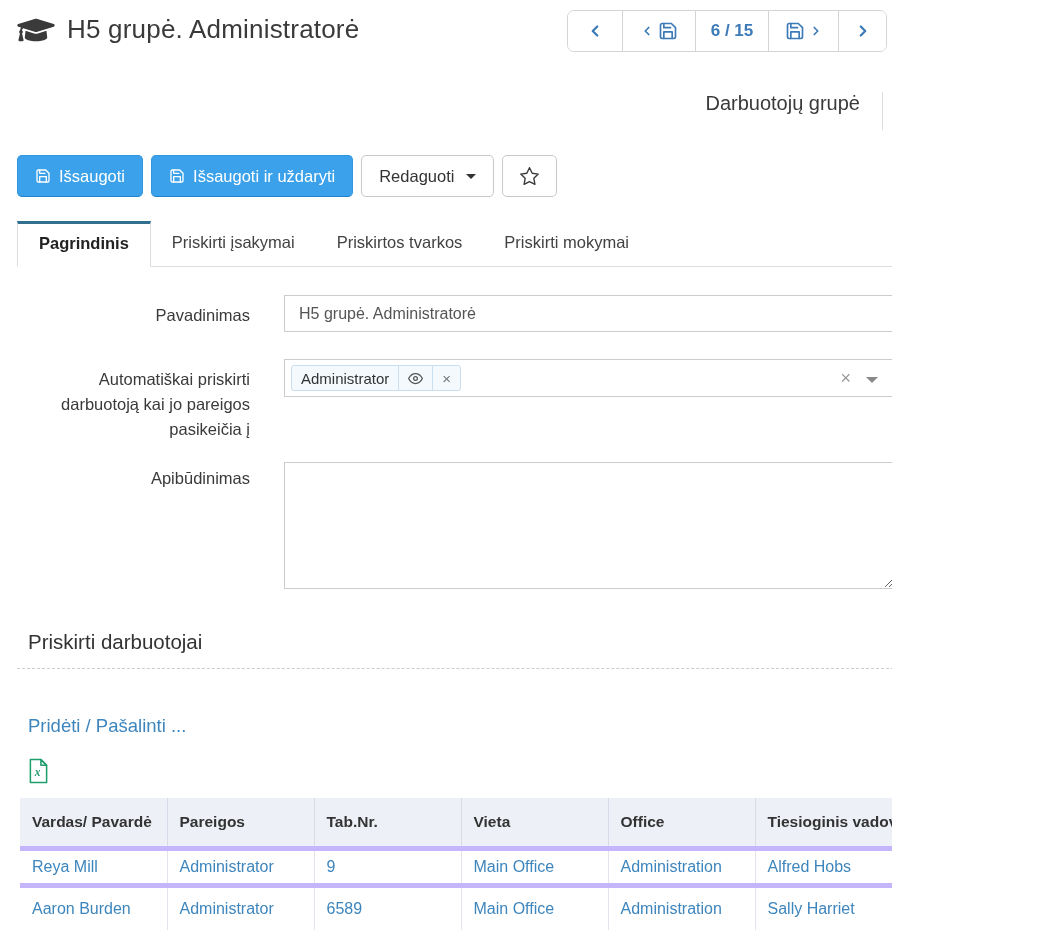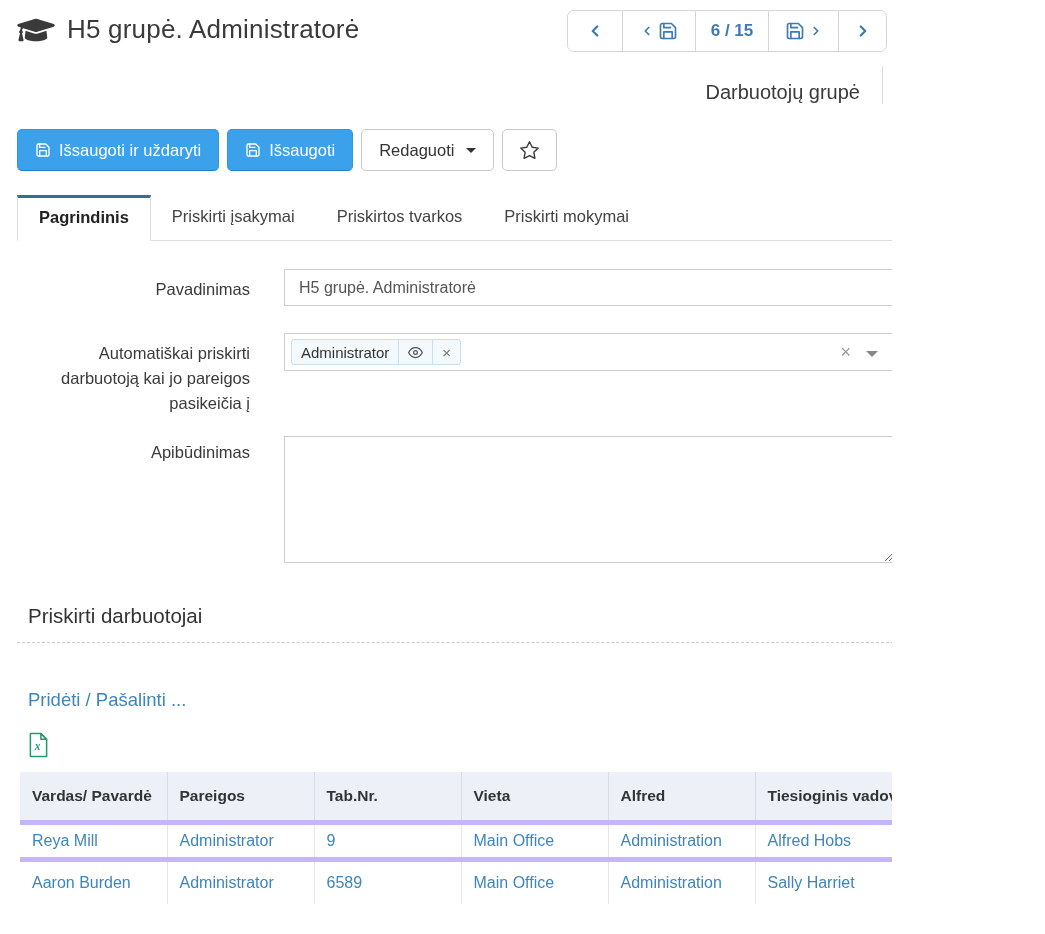--- a/index.html
+++ b/index.html
@@ -15,21 +15,21 @@
 
   .pager { display:flex; border:1px solid #d5d5d5; border-radius:7px; overflow:hidden; margin-top:2px; background:#fff;font-weight:bold; }
   .pager-btn { display:flex; align-items:center; justify-content:center; gap:4px; height:40px; background:#fff;
     border-left:1px solid #d5d5d5; color:#3d7ab8; cursor:pointer; font-size:17px; }
   .pager-btn:first-child { border-left:none; }
   .pager-btn svg { stroke:#3d7ab8; }
   .w1{width:54px}.w2{width:73px}.w3{width:73px}.w4{width:70px}.w5{width:48px}
   .counter { color:#3d7ab8; font-size:17px; }
 
   
-  .entity-row { display:flex; justify-content:flex-end; align-items:flex-end; margin-top:14px; height:38px; }
+  .entity-row { display:flex; justify-content:flex-end; align-items:flex-start; margin-top:40px; height:38px; }
   .entity-label { font-size:20px; color:#3a3a3a; }
   .entity-divider { width:1px; height:38px; background:#ddd; margin-left:22px; margin-right:9px; }
 
   
   .toolbar { display:flex; gap:8px; margin-top:25px; align-items:stretch; }
   .btn { display:inline-flex; align-items:center; justify-content:center; gap:8px; height:42px;
     padding:0 17px; font-size:16.5px; border-radius:5px; cursor:pointer; background:#fff;
     border:1px solid #c9c9c9; color:#333; }
   .btn-primary { background:#3aa1ea; border:1px solid #2f96e2; border-bottom-color:#1d82cd; color:#fff; }
   .btn-primary svg { stroke:#fff; }
@@ -144,29 +144,29 @@
   </div>
 
   
   <div class="toolbar">
     <button class="btn btn-primary">
       <svg width="16" height="16" viewBox="0 0 24 24" fill="none" stroke-width="2" stroke-linecap="round" stroke-linejoin="round">
           <path d="M19 21H5a2 2 0 0 1-2-2V5a2 2 0 0 1 2-2h11l5 5v11a2 2 0 0 1-2 2z"></path>
           <polyline points="17 21 17 13 7 13 7 21"></polyline>
           <polyline points="7 3 7 8 15 8"></polyline>
         </svg>
-      <span>Išsaugoti ir uždaryti</span>
+      <span>Išsaugoti</span>
     </button>
     <button class="btn btn-primary">
       <svg width="16" height="16" viewBox="0 0 24 24" fill="none" stroke-width="2" stroke-linecap="round" stroke-linejoin="round">
           <path d="M19 21H5a2 2 0 0 1-2-2V5a2 2 0 0 1 2-2h11l5 5v11a2 2 0 0 1-2 2z"></path>
           <polyline points="17 21 17 13 7 13 7 21"></polyline>
           <polyline points="7 3 7 8 15 8"></polyline>
         </svg>
-      <span>Išsaugoti</span>
+      <span>Išsaugoti ir uždaryti</span>
     </button>
     <button class="btn">
       <span>Redaguoti</span>
       <span class="caret"></span>
     </button>
     <button class="btn btn-star">
       <svg width="21" height="21" viewBox="0 0 24 24" stroke-width="1.6" stroke-linecap="round" stroke-linejoin="round">
           <polygon points="12 2 15.09 8.26 22 9.27 17 14.14 18.18 21.02 12 17.77 5.82 21.02 7 14.14 2 9.27 8.91 8.26 12 2"></polygon>
         </svg>
     </button>
@@ -239,21 +239,21 @@
         <col class="c">
         <col class="c">
         <col>
       </colgroup>
     <thead>
       <tr>
         <th>Vardas/ Pavardė</th>
         <th>Pareigos</th>
         <th>Tab.Nr.</th>
         <th>Vieta</th>
-        <th>Alfred</th>
+        <th>Office</th>
         <th style="white-space:nowrap;overflow:hidden">Tiesioginis vadovas</th>
         <th>Nebedirba</th>
       </tr>
     </thead>
     <tbody>
       <tr>
         <td><a>Reya Mill</a></td>
         <td><a>Administrator</a></td>
         <td><a>9</a></td>
         <td><a>Main Office</a></td>

